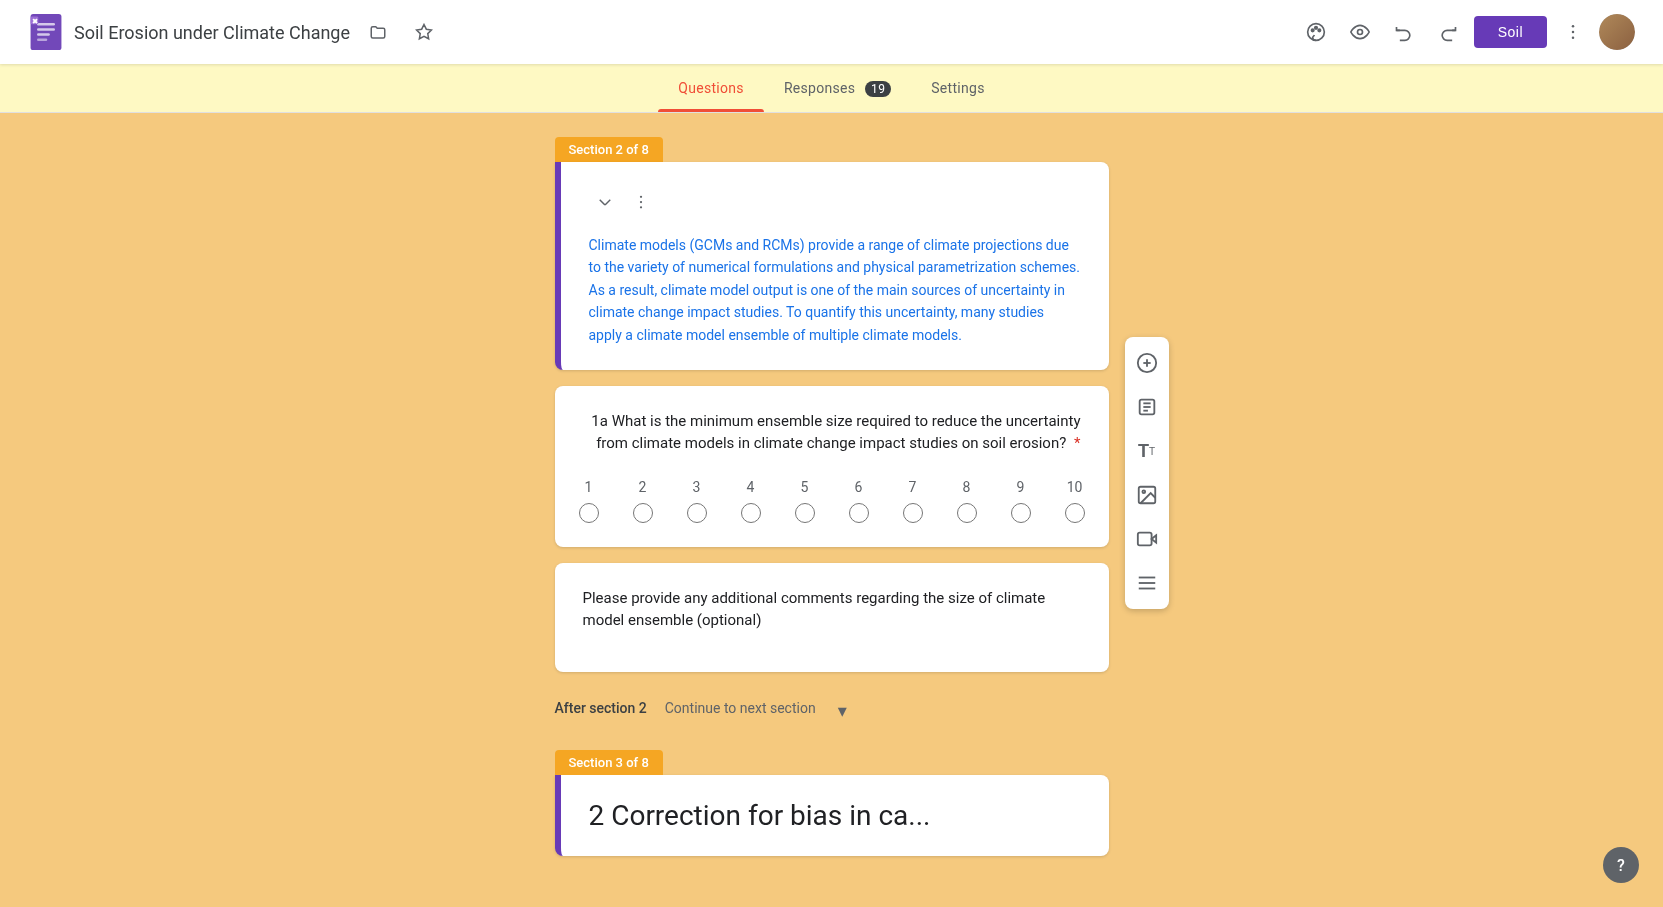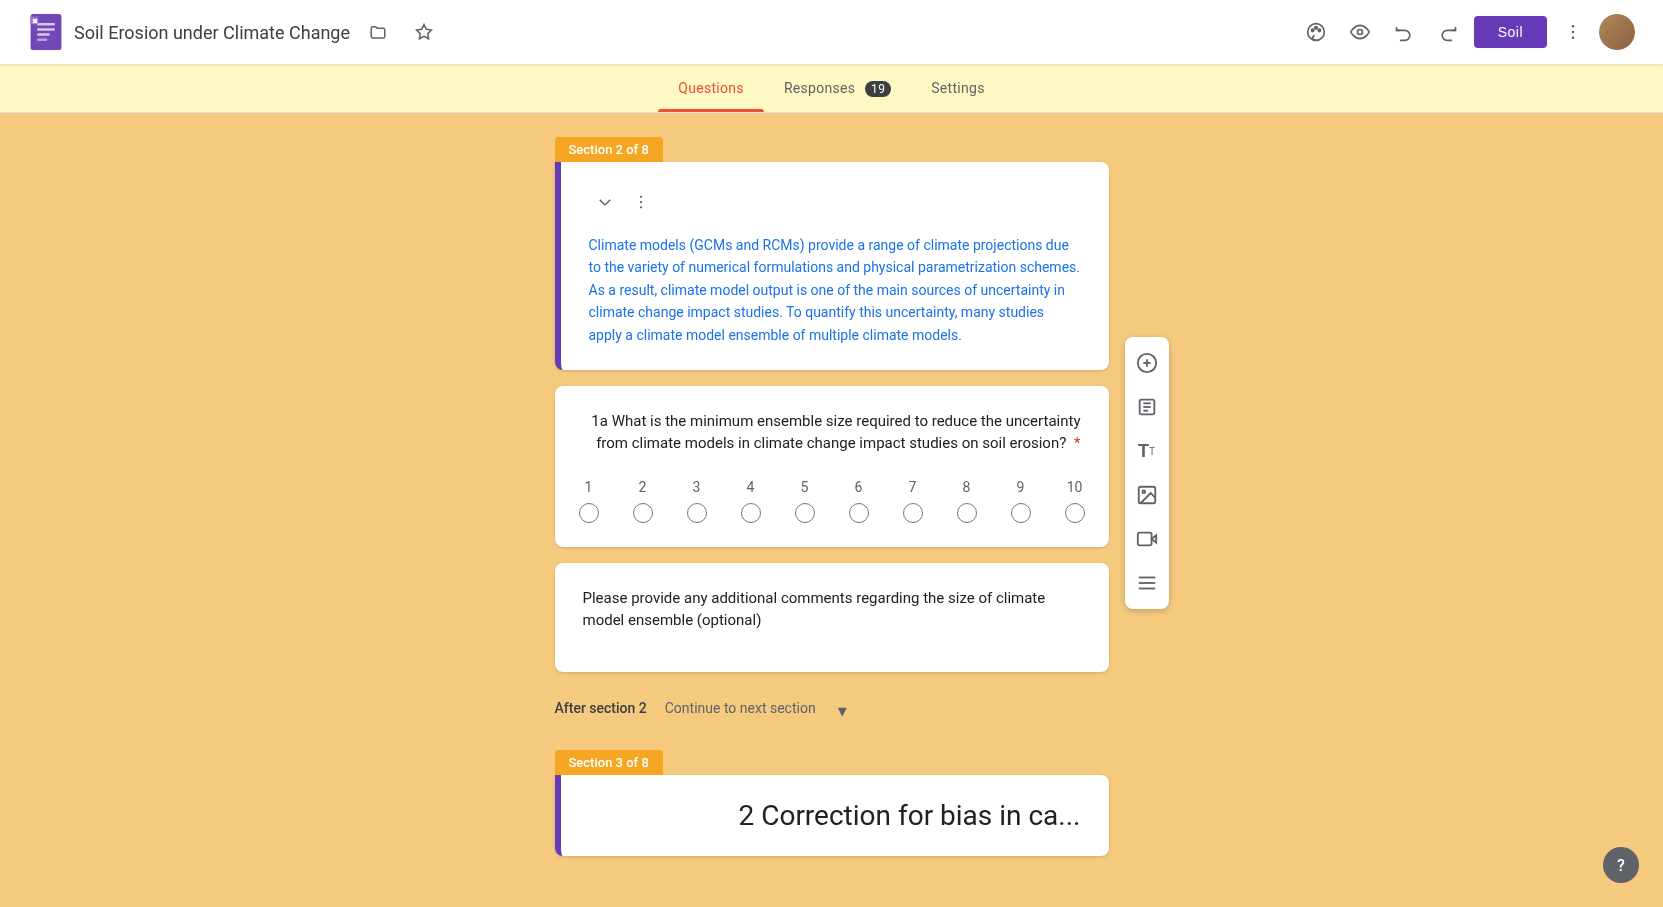--- a/index.html
+++ b/index.html
@@ -346,21 +346,20 @@
     .section3-wrapper {
       position: relative;
     }
     .section3-card {
       background: #fff;
       border-left: 6px solid #673ab7;
       border-radius: 0 8px 8px 8px;
       padding: 24px 28px;
       box-shadow: 0 1px 3px rgba(0,0,0,0.15);
       min-height: 80px;
-      text-align: right;
     }
     .section3-title {
       font-size: 28px;
       font-weight: 400;
       color: #202124;
     }
   </style>
 </head>
 <body>
 

